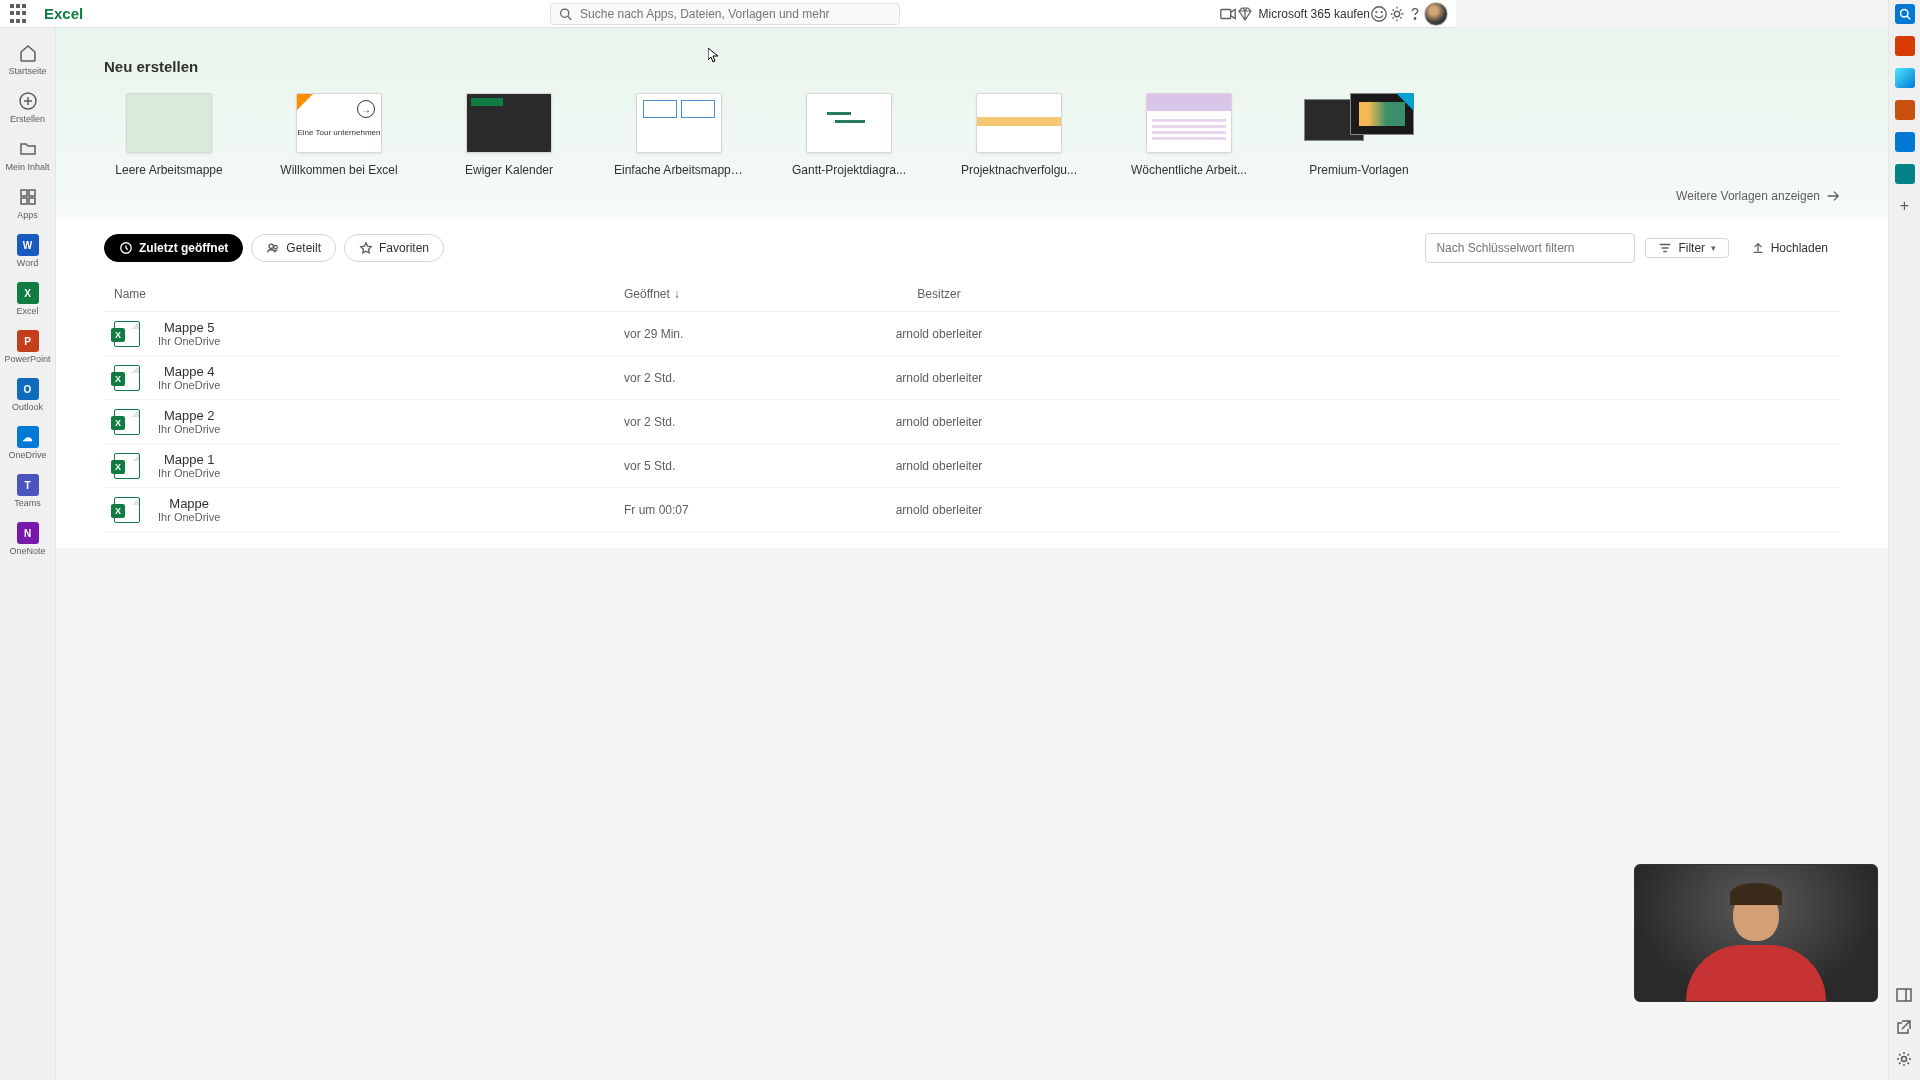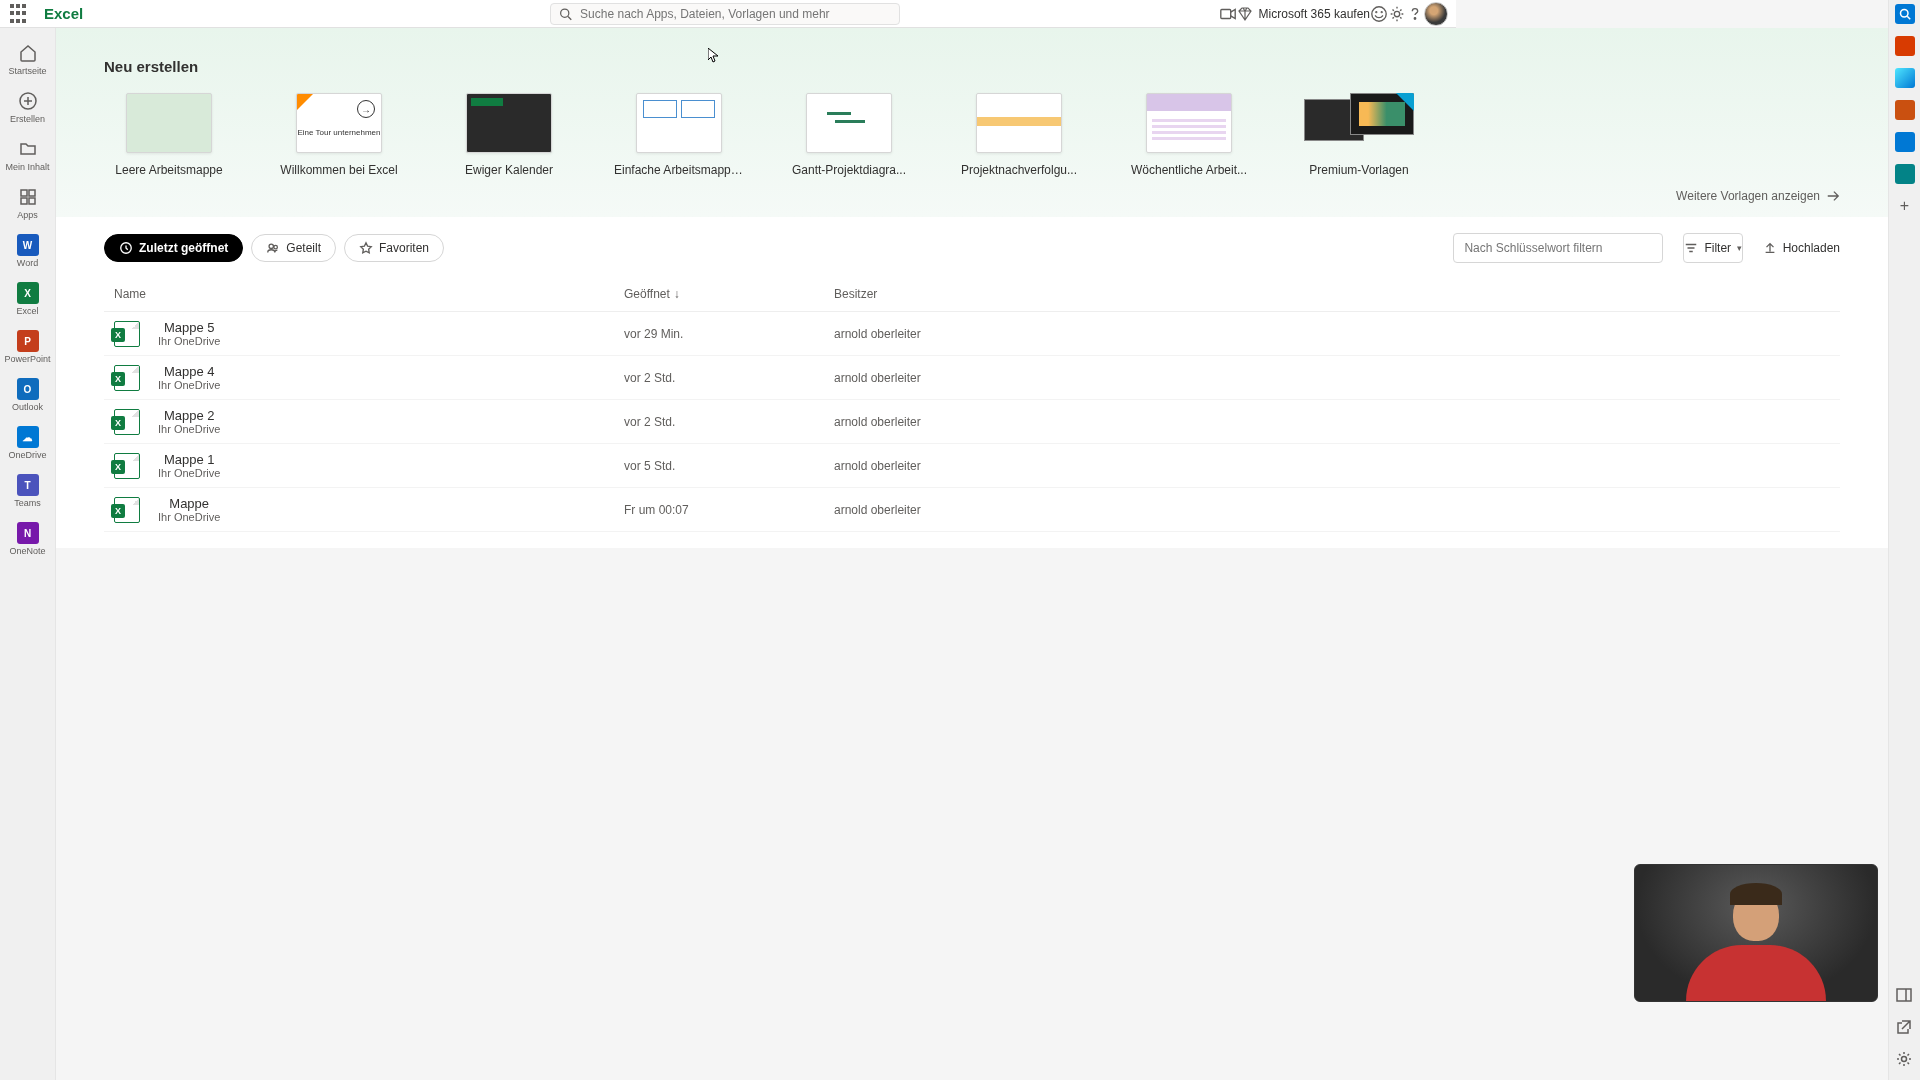--- a/index.html
+++ b/index.html
@@ -60,27 +60,27 @@
 .th-premium .p2::after { content:""; position:absolute; inset:8px; background: linear-gradient(90deg,#f7b955 20%,#3a8f6a 60%);}
 .th-premium .badge { position:absolute; top:-4px; right:-4px; width:0; height:0; border-top:26px solid #0aa0d2; border-left:26px solid transparent;}
 .more-link { text-align: right; margin-top: 12px; font-size: 12px; color: #605e5c; cursor: pointer; display: flex; justify-content: flex-end; align-items: center; gap: 6px; }
 
 
 .files { background: #fff; padding: 16px 48px; }
 .pillbar { display: flex; align-items: center; gap: 8px; margin-bottom: 14px; }
 .pill { display: flex; align-items: center; gap: 6px; padding: 6px 14px; border-radius: 16px; border: 1px solid #d6d6d6; font-size: 12px; cursor: pointer; background: #fff; }
 .pill.active { background: #000; color: #fff; border-color: #000; font-weight: 600; }
 .pill-ico { width: 14px; height: 14px; }
-.toolbar-right { margin-left: auto; display: flex; gap: 20px; align-items: center; }
+.toolbar-right { margin-left: auto; display: flex; gap: 10px; align-items: center; }
 .filter-input { width: 210px; height: 30px; border: 1px solid #d6d6d6; border-radius: 4px; padding: 0 10px; font-size: 12px; outline: none; }
-.btn { display: flex; align-items: center; gap: 6px; height: 30px; padding: 0 0; border: 1px solid #d6d6d6; border-radius: 4px; background: #fff; font-size: 12px; cursor: pointer; }
+.btn { display: flex; align-items: center; gap: 6px; height: 20px; padding: 0 12px; border: 1px solid #d6d6d6; border-radius: 4px; background: #fff; font-size: 12px; cursor: pointer; }
 
 
 .tbl-head { display: flex; padding: 10px 10px; font-size: 12px; color: #605e5c; border-bottom: 1px solid #eee; }
-.c-name { flex: 0 0 510px; } .c-open { flex: 0 0 210px; } .c-owner { flex: 0 0 210px; } .c-act { flex: 1; }
+.c-name { flex: 0 0 510px; } .c-open { flex: 0 0 210px; } .c-owner { flex: 0 0 210px; text-align: center; } .c-act { flex: 1; }
 .sort-ico { margin-left: 4px; }
 .row { display: flex; align-items: center; padding: 8px 10px; border-bottom: 1px solid #f3f3f3; cursor: pointer; }
 .file-ico { width: 26px; height: 26px; background: #fff; border: 1px solid #107c41; border-radius: 2px; position: relative; margin-right: 18px; }
 .file-ico::before { content: "X"; position: absolute; left: -4px; top: 6px; width: 14px; height: 14px; background: #107c41; color: #fff; font-size: 9px; font-weight: bold; display: flex; align-items: center; justify-content: center; border-radius: 2px; }
 .file-ico::after { content:""; position:absolute; top:0; right:0; width:7px; height:7px; background:linear-gradient(135deg, transparent 50%, #e1e1e1 50%);}
 .file-name { font-size: 13px; color: #323130; text-align: center; }
 .file-loc { font-size: 11px; color: #605e5c; }
 .cell-txt { font-size: 12px; color: #605e5c; }
 
 

